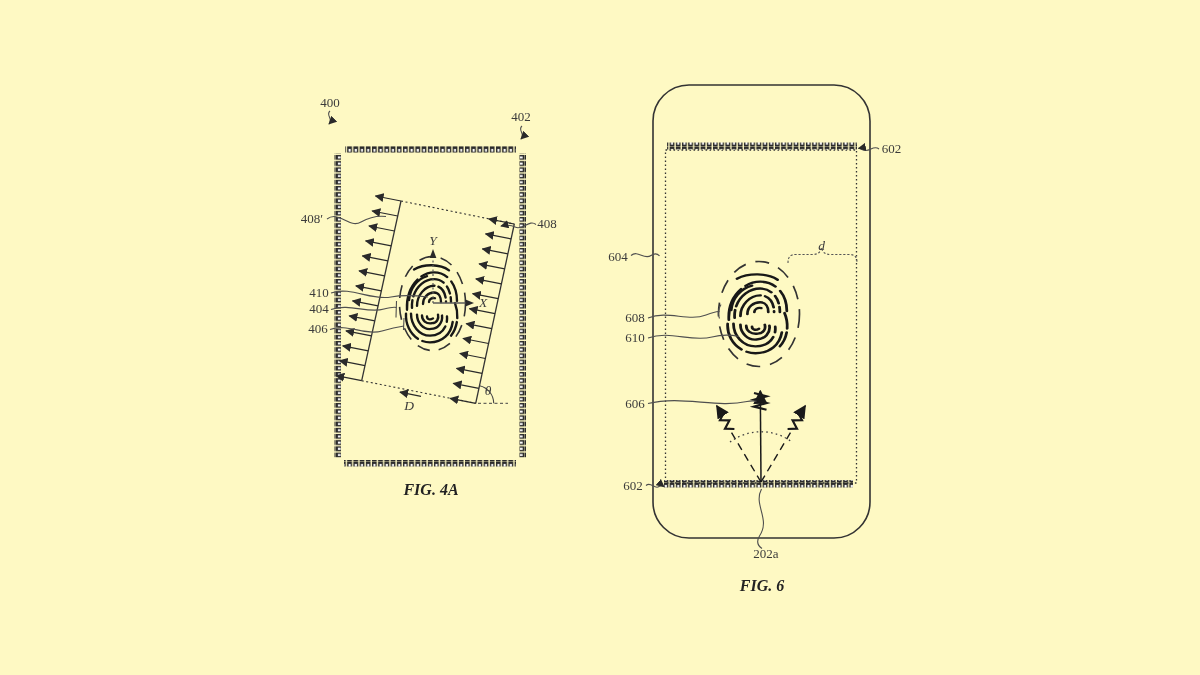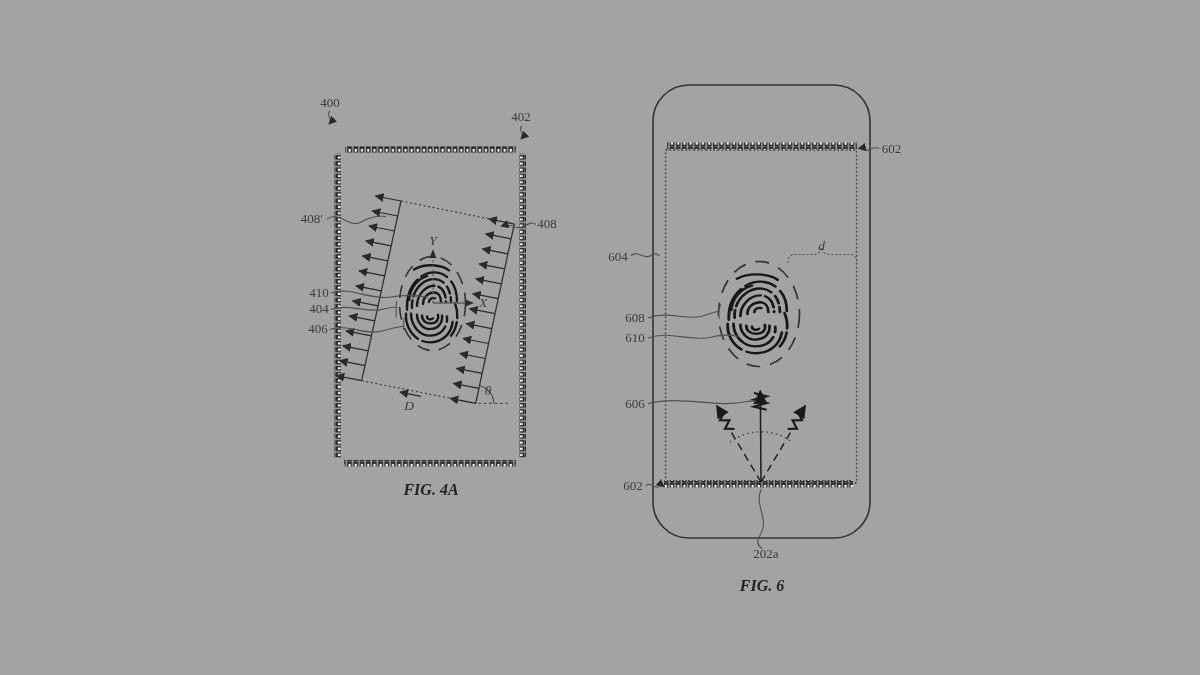--- a/index.html
+++ b/index.html
@@ -1,16 +1,16 @@
 <!DOCTYPE html>
 <html><head>
 <meta charset="utf-8">
 <style>
   html,body { margin:0; padding:0; background:#ffffff; }
-  .page { position:relative; width:1200px; height:675px; background:#a3a3a3; overflow:hidden; }
+  .page { position:relative; width:1200px; height:675px; background:#fef9c3; overflow:hidden; }
   svg.canvas { position:absolute; left:0; top:0; }
   text { font-family:"Liberation Serif","DejaVu Serif",serif; fill:#3b3b3b; }
   .ref  { font-size:13px; }
   .ital { font-size:13.5px; font-style:italic; }
   .cap  { font-size:16px; font-weight:bold; font-style:italic; fill:#222222; }
   .ink     { stroke:#333333; fill:none; }
   .thin    { stroke-width:1.3; }
   .dotted  { stroke-dasharray:2 2.6; stroke-width:1.1; }
   .leader  { stroke:#4f4f4f; stroke-width:1.1; fill:none; }
   .arrowln { stroke:#2a2a2a; stroke-width:1.2; fill:none; }

